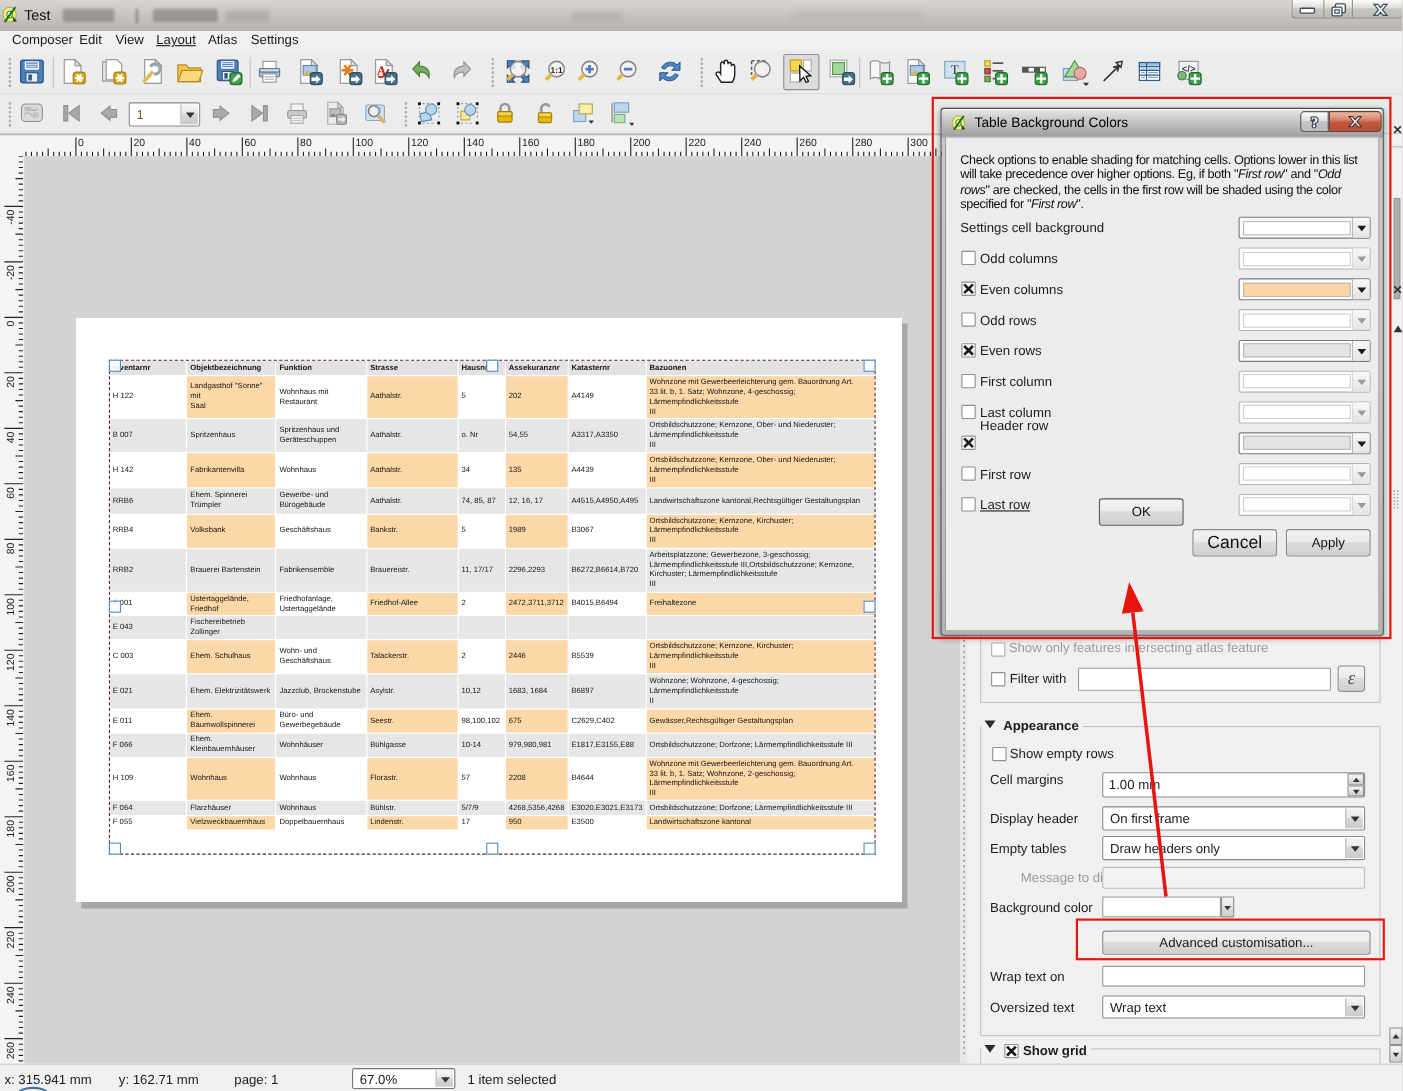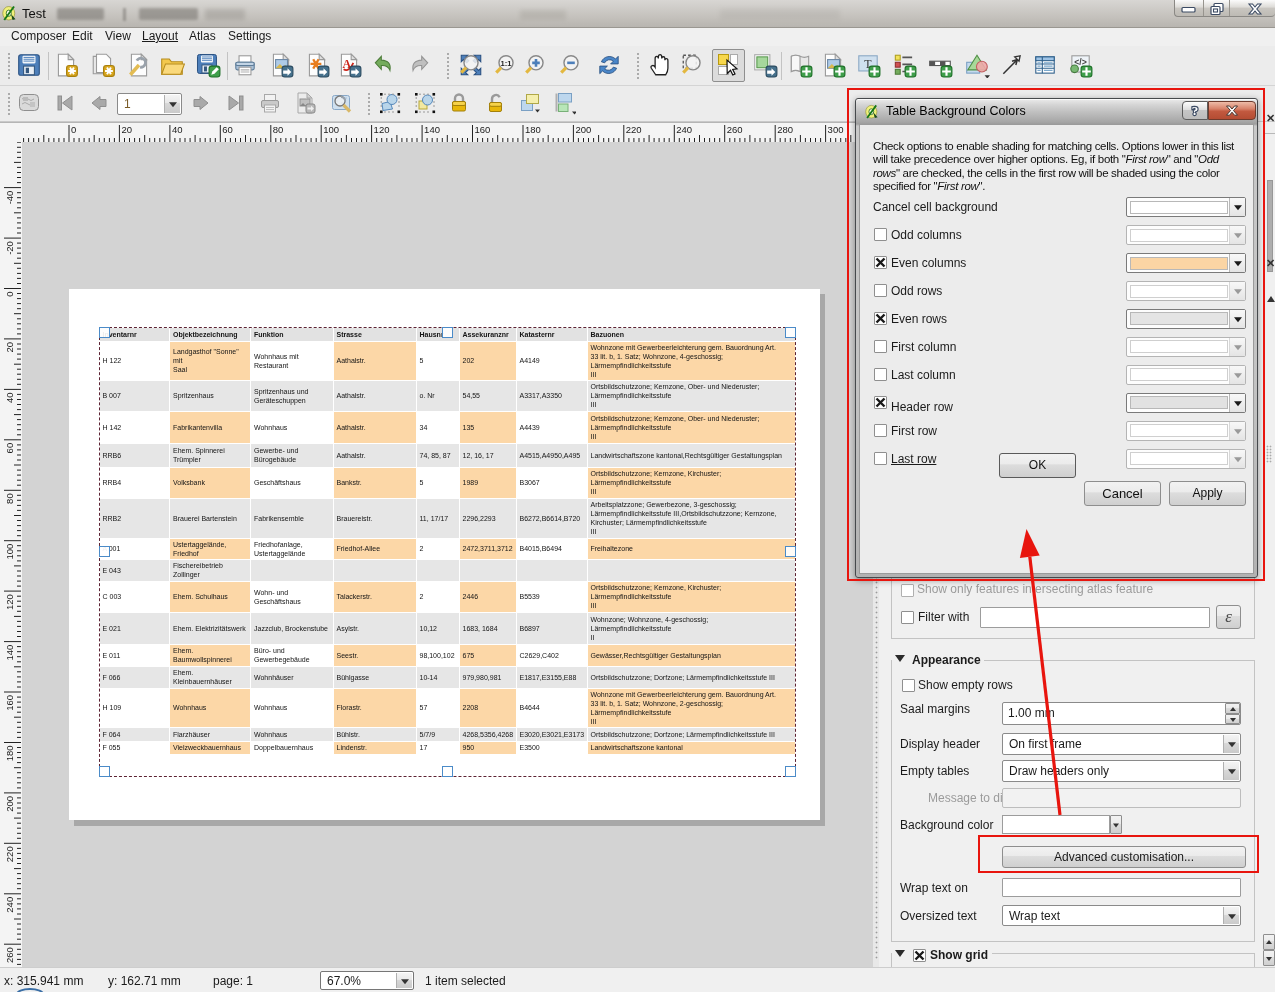--- a/index.html
+++ b/index.html
@@ -1113,21 +1113,21 @@
     <div style="text-align:center;font-size:17px;color:#4a4a4a;font-family:'Liberation Serif',serif;font-style:italic;line-height:21px;">ε</div>
   </div>
 <div class="gline" style="left:984px;top:660px;width:270px;height:1px;"></div>
 <div class="gline" style="left:891px;top:660px;width:1px;height:281px;"></div>
 <div class="gline" style="left:1254px;top:660px;width:1px;height:281px;"></div>
 <div class="gline" style="left:891px;top:941px;width:364px;height:1px;"></div>
 <div class="abs" style="left:895px;top:655px;width:0;height:0;border-left:5px solid transparent;border-right:5px solid transparent;border-top:7px solid #2b2b2b;"></div>
 <div class="abs lbl" style="left:912px;top:653px;font-weight:bold;">Appearance</div>
 <div class="abs cb" style="left:902px;top:679px;"></div>
 <div class="abs lbl" style="left:918px;top:678px;">Show empty rows</div>
-<div class="abs lbl" style="left:900px;top:702px;">Saal margins</div>
+<div class="abs lbl" style="left:900px;top:702px;">Cell margins</div>
 <div class="abs" style="left:1002px;top:702px;width:239px;height:23px;background:#fff;border:1px solid #8a8a8a;border-radius:2px;"></div>
 <div class="abs lbl" style="left:1008px;top:706px;">1.00 mm</div>
 <div class="abs btn7" style="left:1225px;top:703px;width:15px;height:11px;border-radius:1px;">
     <div style="margin:3px auto 0;width:0;height:0;border-left:3.5px solid transparent;border-right:3.5px solid transparent;border-bottom:4px solid #333;"></div>
   </div>
 <div class="abs btn7" style="left:1225px;top:714px;width:15px;height:10px;border-radius:1px;">
     <div style="margin:3px auto 0;width:0;height:0;border-left:3.5px solid transparent;border-right:3.5px solid transparent;border-top:4px solid #333;"></div>
   </div>
 <div class="abs lbl" style="left:900px;top:737px;">Display header</div>
 <div class="abs combo" style="left:1002px;top:733px;width:239px;height:22px;border-color:#8a8a8a;">
@@ -1195,21 +1195,21 @@
 <div class="abs" style="left:1182px;top:101px;width:26px;height:19px;border-radius:4px 0 0 4px;border:1px solid #5c5c5c;background:linear-gradient(180deg,#fdfdfd,#dedede 45%,#c6c6c6 50%,#bcbcbc);"></div>
 <svg class="abs" style="left:1182px;top:101px;" width="26" height="19" viewBox="0 0 26 19">
     <text x="13" y="14" font-size="13" font-weight="bold" text-anchor="middle" fill="#fff" stroke="#3b4a63" stroke-width="2.4" paint-order="stroke" font-family="Liberation Serif">?</text>
   </svg>
 <div class="abs" style="left:1208px;top:101px;width:48px;height:19px;border-radius:0 4px 4px 0;border:1px solid #6e3a2c;background:linear-gradient(180deg,#eebca8,#d8826a 40%,#c2593f 55%,#b44c33);"></div>
 <svg class="abs" style="left:1208px;top:101px;" width="48" height="19" viewBox="0 0 48 19">
     <path d="M18.5 5 l3 0 2.5 3 2.5 -3 3 0 -4 4.6 4 4.6 -3 0 -2.5 -3 -2.5 3 -3 0 4 -4.6 z" fill="#fff" stroke="#45342e" stroke-width="1"></path>
   </svg>
 <div class="abs" style="left:859px;top:124px;width:395px;height:450px;background:#ececec;border:1px solid #9b9b9b;"></div>
 <div class="abs" style="left:873px;top:140px;width:380px;font-size:11.5px;letter-spacing:-0.33px;line-height:13.3px;color:#101010;white-space:nowrap;">Check options to enable shading for matching cells. Options lower in this list<br>will take precedence over higher options. Eg, if both "<i>First row</i>" and "<i>Odd</i><br><i>rows</i>" are checked, the cells in the first row will be shaded using the color<br>specified for "<i>First row</i>".</div>
-<div class="abs lbl" style="left:873px;top:200px;">Cancel cell background</div>
+<div class="abs lbl" style="left:873px;top:200px;">Settings cell background</div>
 <div class="abs" style="left:1126px;top:197.0px;width:120px;height:20px;background:#fdfdfd;border:1px solid #7a7a7a;border-radius:2px;">
     <div class="abs" style="left:3px;top:2.5px;width:98px;height:13px;background:#fff;border:1px solid #b8b8b8;"></div>
     <div class="abs" style="right:0;top:0;width:16px;height:18px;border-left:1px solid #b8b8b8;background:linear-gradient(180deg,#f8f8f8,#e4e4e4);">
       <div class="arr-d" style="border-left-width:4.5px;border-right-width:4.5px;border-top-width:5.5px;border-top-color:#1a1a1a;"></div>
     </div>
   </div>
 <div class="abs cb" style="left:874px;top:228px;"></div>
 <div class="abs lbl" style="left:891px;top:228px;">Odd columns</div>
 <div class="abs" style="left:1126px;top:225.0px;width:120px;height:20px;background:#fdfdfd;border:1px solid #b4b4b4;border-radius:2px;">
     <div class="abs" style="left:3px;top:2.5px;width:98px;height:13px;background:#fff;border:1px solid #cfcfcf;"></div>
@@ -1263,21 +1263,21 @@
     <div class="abs" style="left:3px;top:2.5px;width:98px;height:13px;background:#fff;border:1px solid #cfcfcf;"></div>
     <div class="abs" style="right:0;top:0;width:16px;height:18px;border-left:1px solid #d8d8d8;background:linear-gradient(180deg,#f8f8f8,#e4e4e4);">
       <div class="arr-d" style="border-left-width:4.5px;border-right-width:4.5px;border-top-width:5.5px;border-top-color:#9a9a9a;"></div>
     </div>
   </div>
 <div class="abs cb" style="left:874px;top:396px;">
     <svg width="11" height="11" viewBox="0 0 11 11" style="position:absolute;left:0;top:0;">
       <path d="M1.5 1.5 L9.5 9.5 M9.5 1.5 L1.5 9.5" stroke="#191919" stroke-width="2.4"></path>
     </svg>
   </div>
-<div class="abs lbl" style="left:891px;top:400px;">Header row</div>
+<div class="abs lbl" style="left:891px;top:380px;">Header row</div>
 <div class="abs" style="left:1126px;top:392.7px;width:120px;height:20px;background:#fdfdfd;border:1px solid #7a7a7a;border-radius:2px;">
     <div class="abs" style="left:3px;top:2.5px;width:98px;height:13px;background:#e2e2e2;border:1px solid #b8b8b8;"></div>
     <div class="abs" style="right:0;top:0;width:16px;height:18px;border-left:1px solid #b8b8b8;background:linear-gradient(180deg,#f8f8f8,#e4e4e4);">
       <div class="arr-d" style="border-left-width:4.5px;border-right-width:4.5px;border-top-width:5.5px;border-top-color:#1a1a1a;"></div>
     </div>
   </div>
 <div class="abs cb" style="left:874px;top:424px;"></div>
 <div class="abs lbl" style="left:891px;top:424px;">First row</div>
 <div class="abs" style="left:1126px;top:420.7px;width:120px;height:20px;background:#fdfdfd;border:1px solid #b4b4b4;border-radius:2px;">
     <div class="abs" style="left:3px;top:2.5px;width:98px;height:13px;background:#fff;border:1px solid #cfcfcf;"></div>
@@ -1290,21 +1290,21 @@
 <div class="abs" style="left:1126px;top:448.7px;width:120px;height:20px;background:#fdfdfd;border:1px solid #b4b4b4;border-radius:2px;">
     <div class="abs" style="left:3px;top:2.5px;width:98px;height:13px;background:#fff;border:1px solid #cfcfcf;"></div>
     <div class="abs" style="right:0;top:0;width:16px;height:18px;border-left:1px solid #d8d8d8;background:linear-gradient(180deg,#f8f8f8,#e4e4e4);">
       <div class="arr-d" style="border-left-width:4.5px;border-right-width:4.5px;border-top-width:5.5px;border-top-color:#9a9a9a;"></div>
     </div>
   </div>
 <div class="abs btn7" style="left:999px;top:453px;width:77px;height:25px;border-color:#5a5a5a;">
     <div style="text-align:center;font-size:12px;color:#111;line-height:23px;">OK</div>
   </div>
 <div class="abs btn7" style="left:1084px;top:481px;width:77px;height:25px;border-color:#8e8e8e;">
-    <div style="text-align:center;font-size:13px;color:#111;line-height:23px;">Cancel</div>
+    <div style="text-align:center;font-size:16px;color:#111;line-height:23px;">Cancel</div>
   </div>
 <div class="abs btn7" style="left:1169px;top:481px;width:77px;height:25px;border-color:#8e8e8e;">
     <div style="text-align:center;font-size:12px;color:#111;line-height:23px;">Apply</div>
   </div>
 <div class="abs" style="left:847px;top:88px;width:418px;height:493px;border:2px solid #e8150e;"></div>
 <div class="abs" style="left:978px;top:835px;width:281px;height:38px;border:2px solid #e8150e;"></div>
 <svg class="abs" style="left:1000px;top:520px;" width="80" height="300" viewBox="0 0 80 300">
     <line x1="60" y1="295" x2="29.8" y2="36.8" stroke="#e8150e" stroke-width="3.2"></line>
     <polygon points="26.5,9 39.7,35.6 19.9,38" fill="#e8150e"></polygon>
   </svg>

